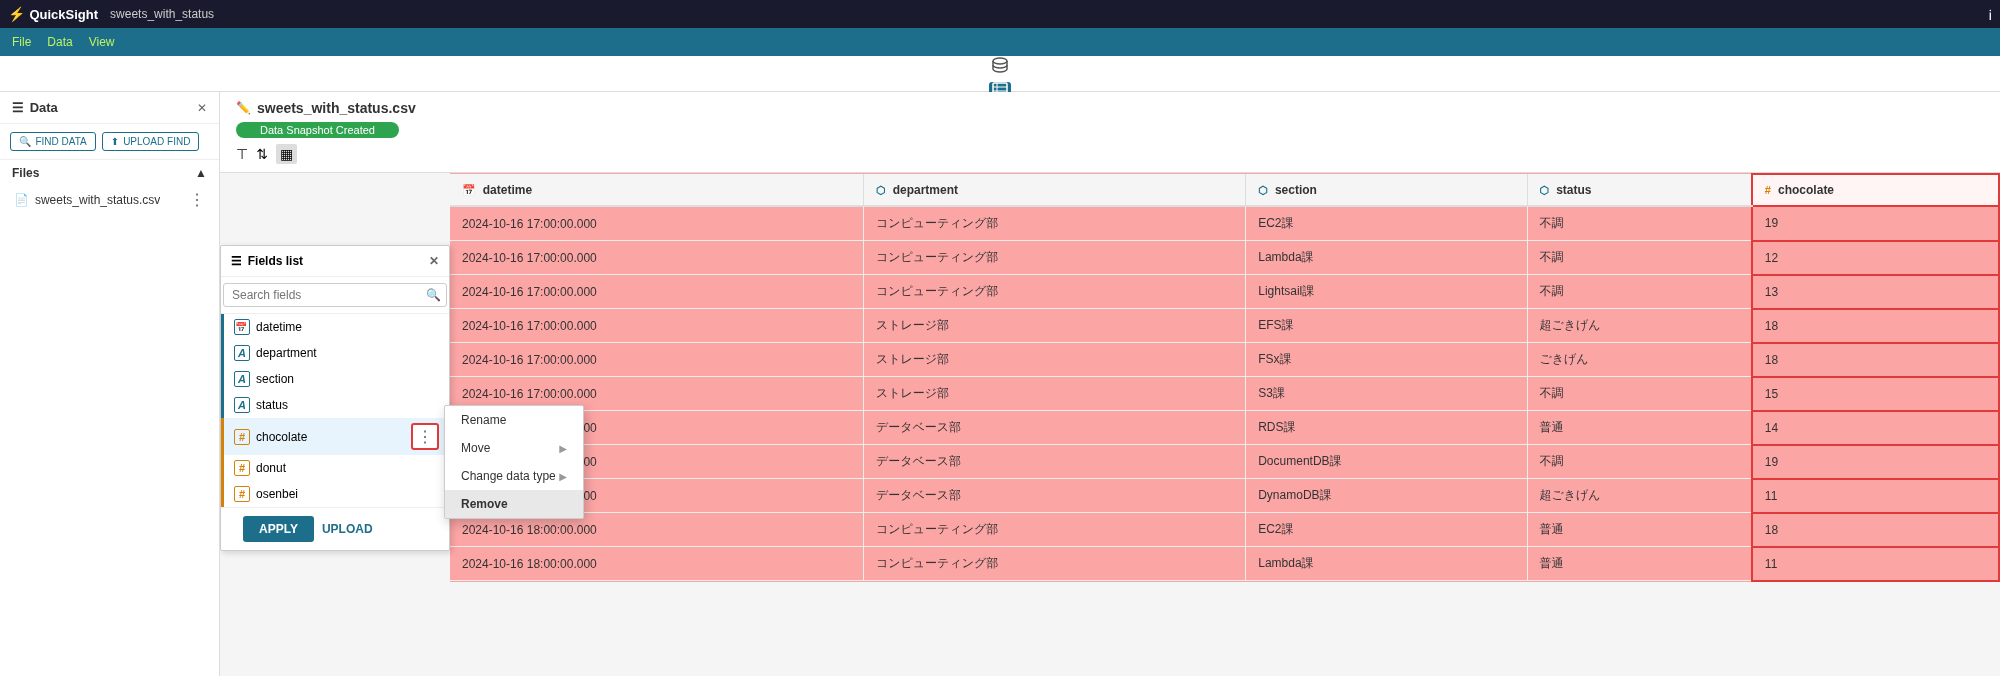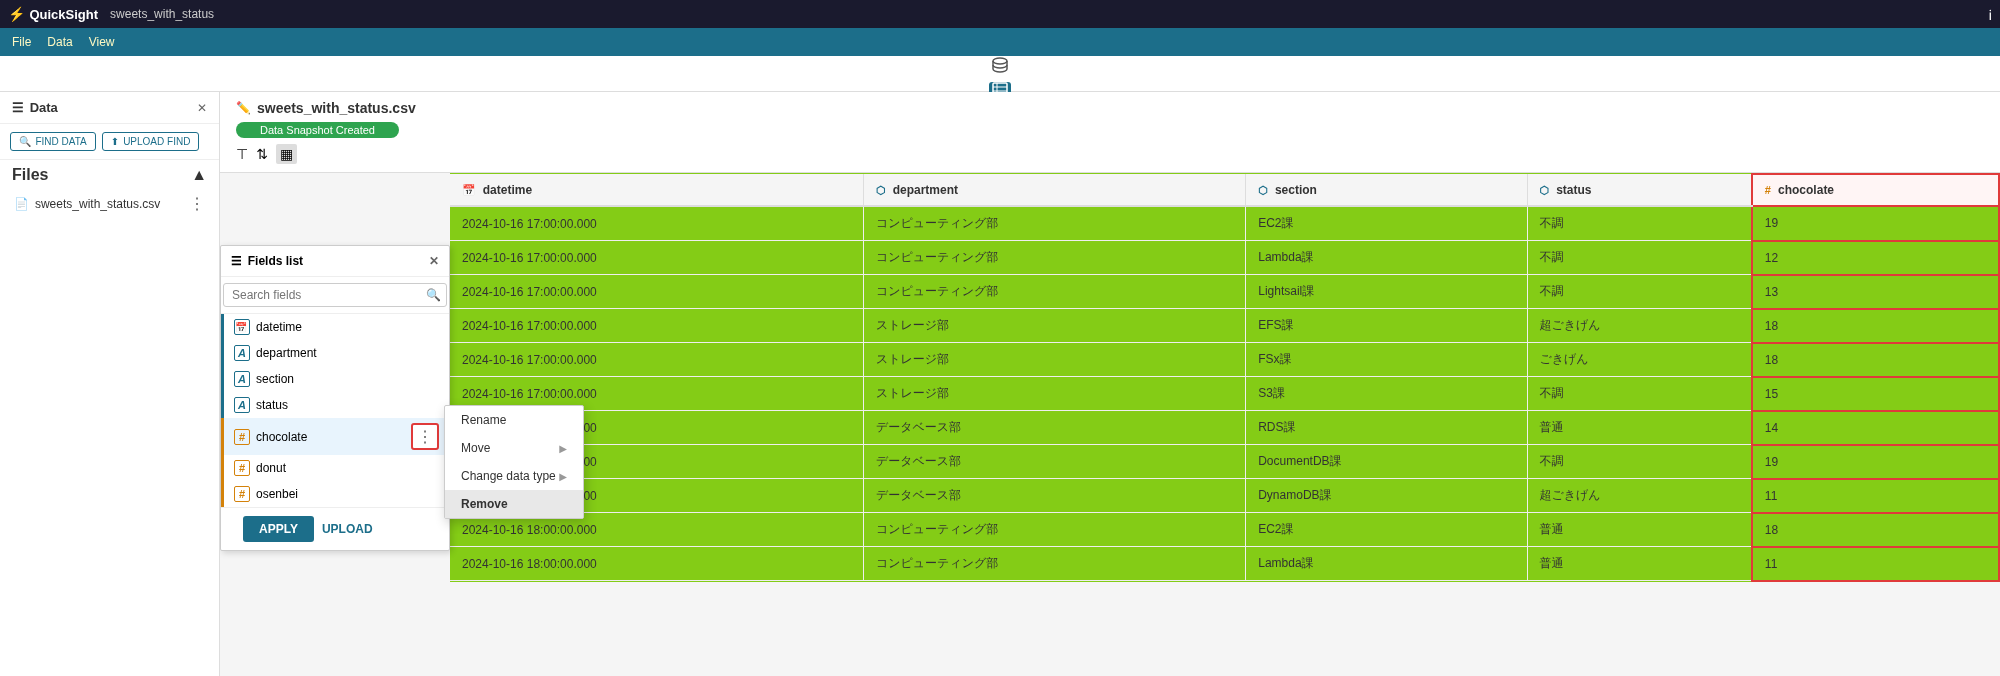--- a/index.html
+++ b/index.html
@@ -21,21 +21,21 @@
 
     
     .menu-bar {
       background: #1c6e8a;
       display: flex;
       align-items: center;
       height: 28px;
       padding: 0 12px;
       gap: 16px;
     }
-    .menu-bar-item { color: #fef9c3; font-size: 12px; cursor: pointer; }
+    .menu-bar-item { color: #bef264; font-size: 12px; cursor: pointer; }
 
     
     .toolbar {
       background: #fff;
       display: flex;
       align-items: center;
       height: 36px;
       padding: 0 12px;
       border-bottom: 1px solid #ddd;
       gap: 8px;
@@ -70,21 +70,21 @@
       font-size: 10px;
       padding: 3px 8px;
       border: 1px solid #1c6e8a;
       color: #1c6e8a;
       background: #fff;
       border-radius: 3px;
       cursor: pointer;
       display: flex; align-items: center; gap: 4px;
     }
     .files-section { padding: 6px 12px; }
-    .files-header { display: flex; align-items: center; justify-content: space-between; font-size: 16px; color: #333; font-weight: 600; cursor: pointer; }
+    .files-header { display: flex; align-items: center; justify-content: space-between; font-size: 12px; color: #333; font-weight: 600; cursor: pointer; }
     .files-list { margin-top: 6px; }
     .file-item { display: flex; align-items: center; justify-content: space-between; padding: 4px 2px; font-size: 12px; color: #333; cursor: pointer; }
 
     
     .content-area {
       flex: 1;
       display: flex;
       flex-direction: column;
       position: relative;
     }
@@ -194,21 +194,21 @@
 
     
     .data-table-wrapper {
       margin-left: 230px;
       overflow: auto;
       flex: 1;
     }
     .data-table {
       width: 100%;
       border-collapse: collapse;
-      background: #84cc16;
+      background: #fca5a5;
     }
     .data-table th {
       background: #f5f5f5;
       border-bottom: 2px solid #ddd;
       border-right: 1px solid #ddd;
       padding: 8px 12px;
       text-align: left;
       font-size: 12px;
       color: #333;
       white-space: nowrap;

